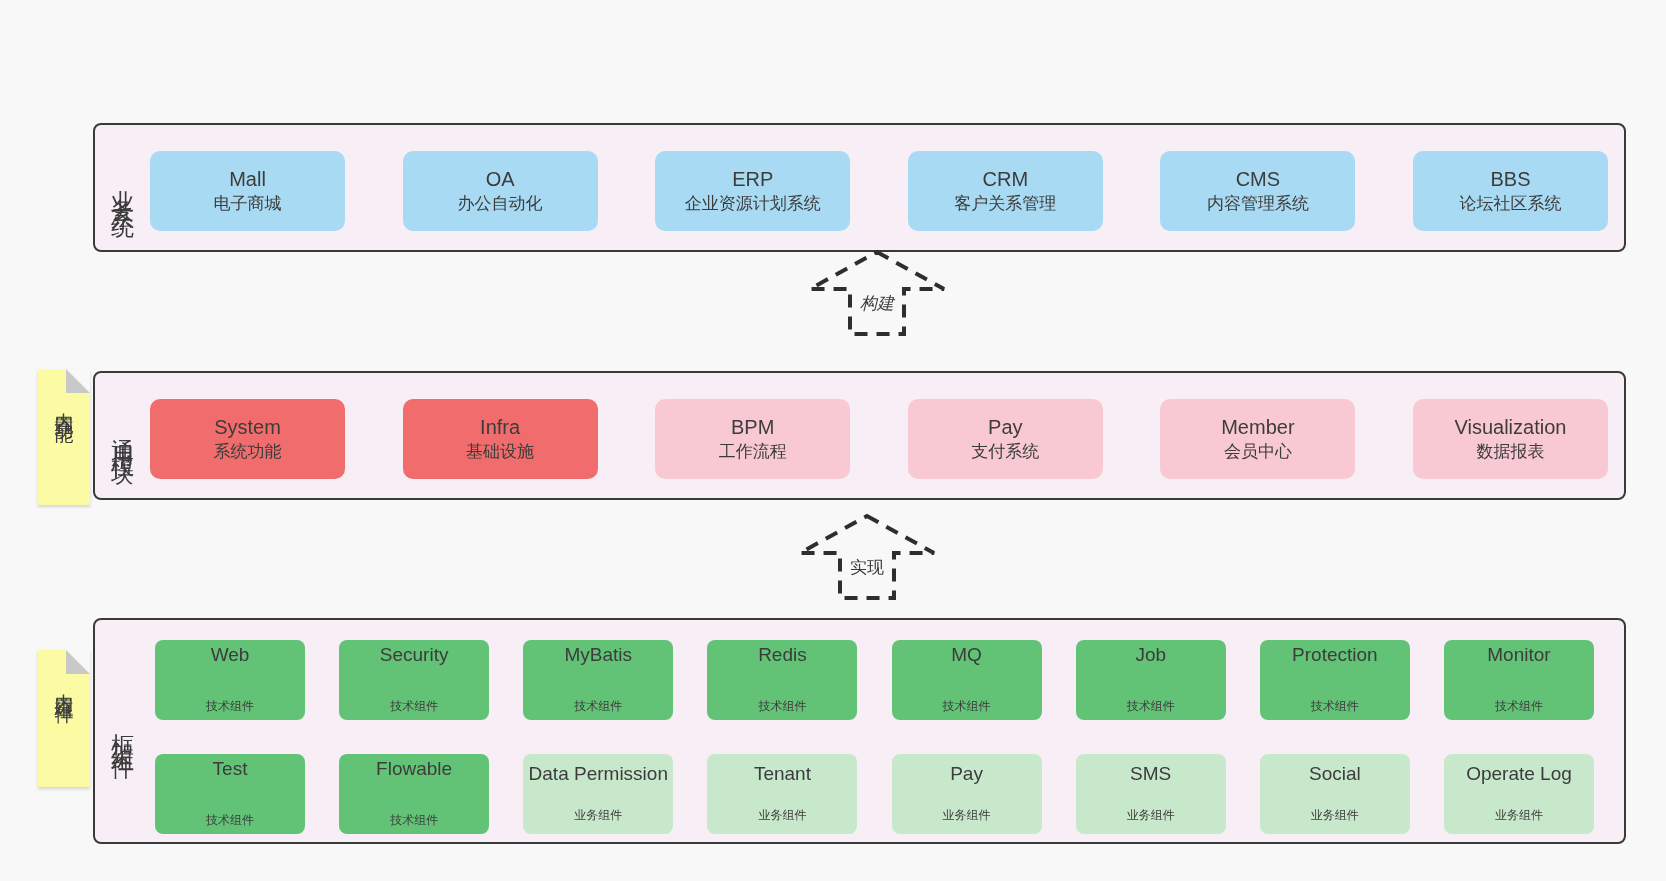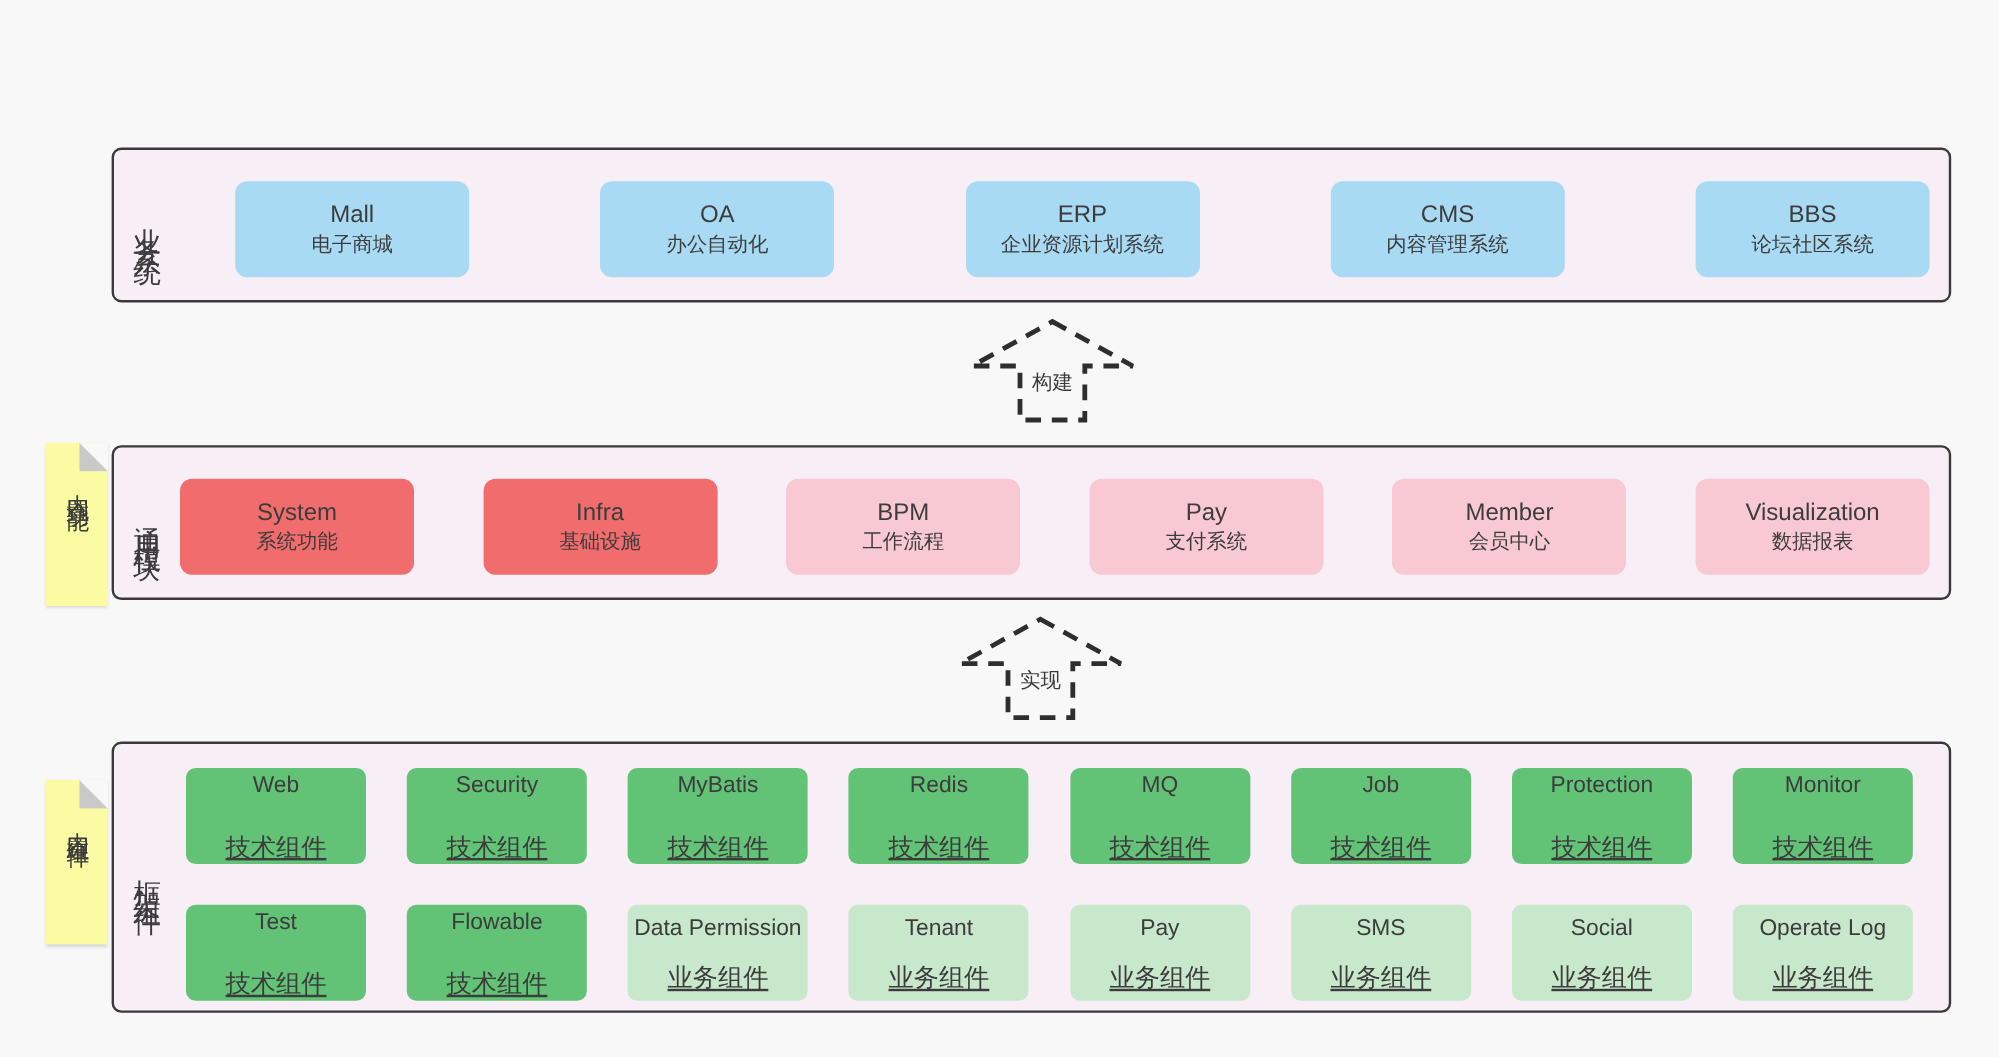--- a/index.html
+++ b/index.html
@@ -28,29 +28,29 @@
     left:55px;right:16px;top:26px;height:80px;
   }
   .band3 .row{left:60px;right:30px;top:20px;}
   .band3 .row.second{top:134px;}
   .box{
     width:195px;height:80px;border-radius:10px;
     display:flex;flex-direction:column;align-items:center;justify-content:center;
     text-align:center;flex:0 0 auto;
   }
   .band3 .box{width:150px;border-radius:8px;}
-  .box.blue{background:var(--blue,#a9daf3);margin-left:46px;}
+  .box.blue{background:var(--blue,#a9daf3);}
   .box.red{background:var(--red,#f16c6c);}
   .box.pink{background:var(--pink,#f9c9d3);}
   .box.green{background:var(--green,#62c376);gap:28px;}
   .box.light-green{background:var(--light-green,#c8e8cc);gap:18px;}
   .box-name{font-size:20px;line-height:25px;}
   .box-sub{font-size:17px;line-height:24px;text-align:center;}
   .band3 .box-name{font-size:19px;line-height:24px;}
-  .band3 .box-sub{font-size:21px;line-height:23px;text-decoration:underline;}
+  .band3 .box-sub{font-size:12px;line-height:23px;}
   
   .note{
     position:absolute;left:38px;width:52px;
     background:var(--note-yellow,#fbfba3);
     box-shadow:0 2px 3px rgba(0,0,0,0.15);
   }
   .note1{top:369px;height:136px;}
   .note2{top:650px;height:137px;}
   .note .cut{
     position:absolute;top:0;right:0;width:24px;height:24px;
@@ -62,21 +62,21 @@
     background:var(--fold-gray,#c9c9c9);
     clip-path:polygon(0 0,100% 100%,0 100%);
   }
   .note-text{
     position:absolute;left:50%;top:28px;transform:translateX(-50%);
     writing-mode:vertical-rl;text-orientation:upright;
     font-size:19px;letter-spacing:4px;color:#3b3b3b;white-space:nowrap;
   }
   
   .arrow{position:absolute;width:140px;height:88px;}
-  .arrow1{left:807px;top:265px;}
+  .arrow1{left:807px;top:249px;font-style:italic;}
   .arrow2{left:797px;top:513px;}
   .arrow svg{position:absolute;inset:0;}
   .arrow path{
     fill:none;stroke:#2e2e2e;stroke-width:4;
     stroke-dasharray:13 9;
   }
   .arrow-label{
     position:absolute;left:50%;top:54px;transform:translate(-50%,-50%);
     background:var(--page-bg,#f8f8f8);
     font-size:17px;padding:1px 4px;white-space:nowrap;color:#3b3b3b;
@@ -92,20 +92,24 @@
         <div class="box-name">Mall</div>
         <div class="box-sub">电子商城</div>
       </div>
       <div class="box blue">
         <div class="box-name">OA</div>
         <div class="box-sub">办公自动化</div>
       </div>
       <div class="box blue">
         <div class="box-name">ERP</div>
         <div class="box-sub">企业资源计划系统</div>
+      </div>
+      <div class="box blue">
+        <div class="box-name">CRM</div>
+        <div class="box-sub">客户关系管理</div>
       </div>
       <div class="box blue">
         <div class="box-name">CMS</div>
         <div class="box-sub">内容管理系统</div>
       </div>
       <div class="box blue">
         <div class="box-name">BBS</div>
         <div class="box-sub">论坛社区系统</div>
       </div>
     </div>

